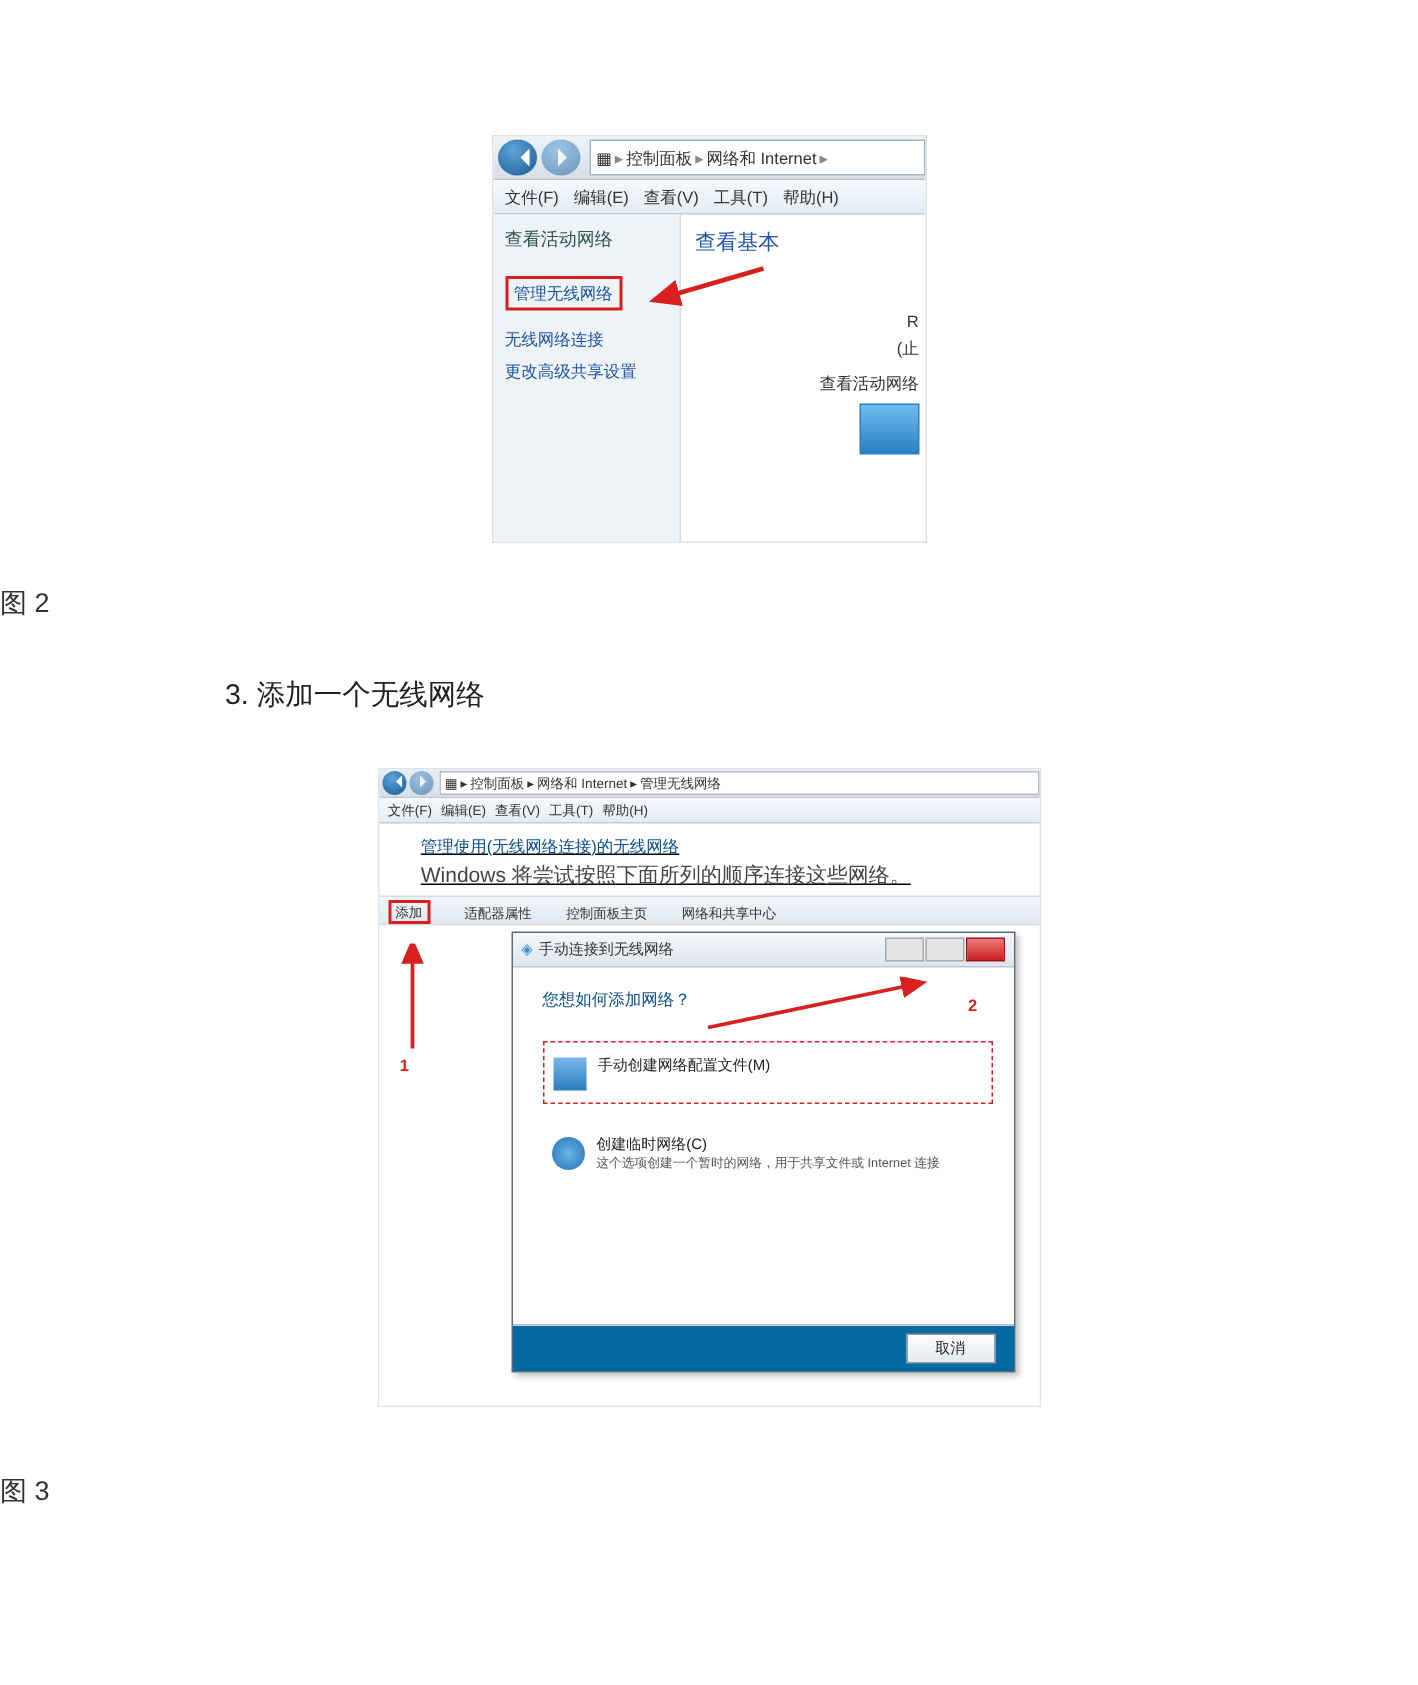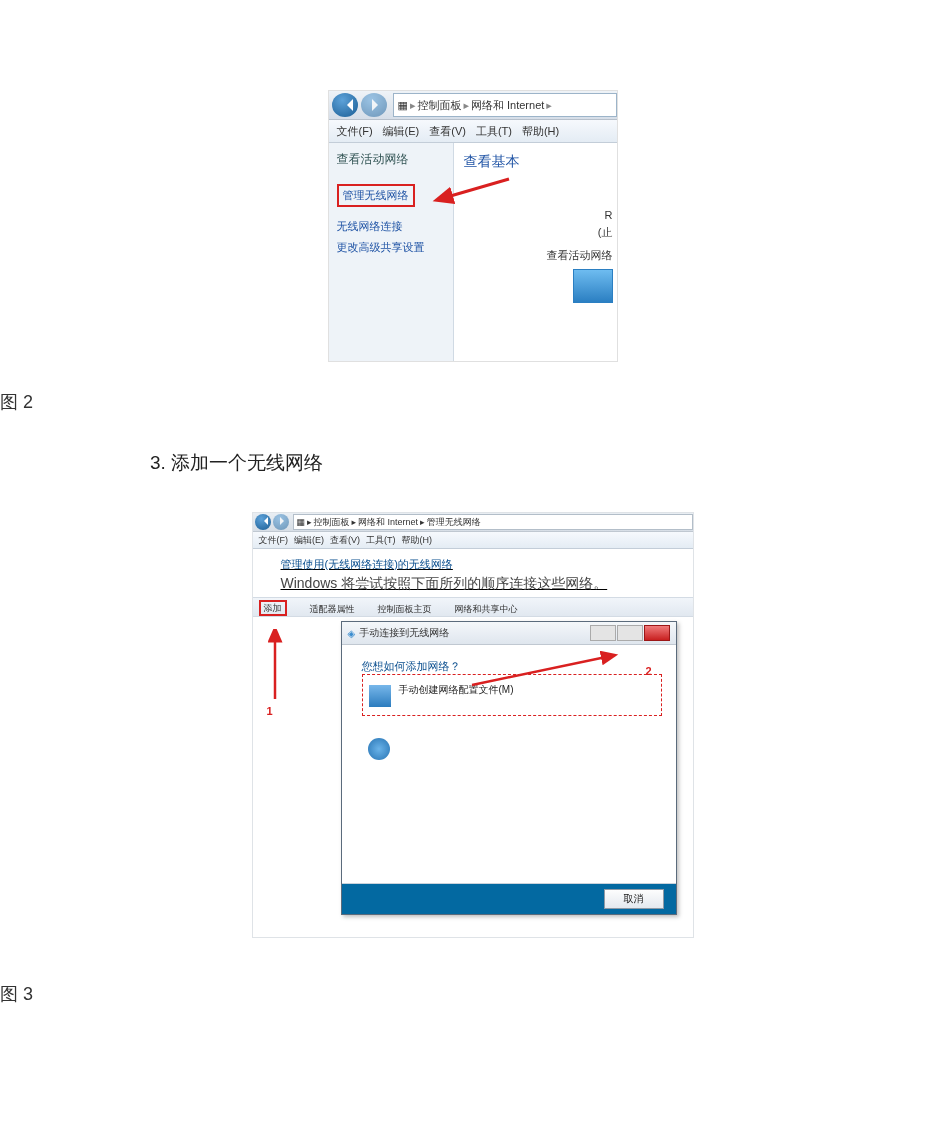--- a/index.html
+++ b/index.html
@@ -209,21 +209,21 @@
     border-bottom:1px solid #c0c8d1;
     display:flex; align-items:center;
     padding: 0 6px;
     font-size: 10px; color:#333;
   }
   .dlg-title .winbtns { margin-left:auto; display:flex; gap:1px; }
   .wb { width: 24px; height: 14px; background:#e4e4e4; border:1px solid #aaa; }
   .wb.close { background: linear-gradient(#f07a7a,#c82020); border-color:#9b1616; }
 
   .dlg-body { padding: 14px 14px 0 20px; position: relative; }
-  .dlg-q { color:#0b4f8f; font-size:11px; margin-bottom: 0; }
+  .dlg-q { color:#0b4f8f; font-size:11px; margin-bottom: 20px; }
 
   .opt {
     display:flex; gap:8px;
     padding: 8px 6px;
     margin-bottom: 12px;
   }
   .opt-hl { border: 1px dashed #d92020; }
   .opt .icon { width: 22px; height: 22px; background: linear-gradient(#77b7ea,#2c7cbe); flex:0 0 22px; margin-top:2px; }
   .opt .icon2 { width: 22px; height: 22px; flex:0 0 22px; margin-top:2px;
     background: radial-gradient(circle,#6ab3e9,#2773b3);
@@ -383,20 +383,24 @@
 
           <div class="opt opt-hl">
             <div class="icon"></div>
             <div>
               <div class="t">手动创建网络配置文件(M)</div>
             </div>
           </div>
 
           <div class="opt">
             <div class="icon2"></div>
+            <div>
+              <div class="t">创建临时网络(C)</div>
+              <div class="d">这个选项创建一个暂时的网络，用于共享文件或 Internet 连接</div>
+            </div>
           </div>
         </div>
 
         <div class="dlg-footer">
           <div class="btn-cancel">取消</div>
         </div>
       </div>
     </div>
   </div>
 

